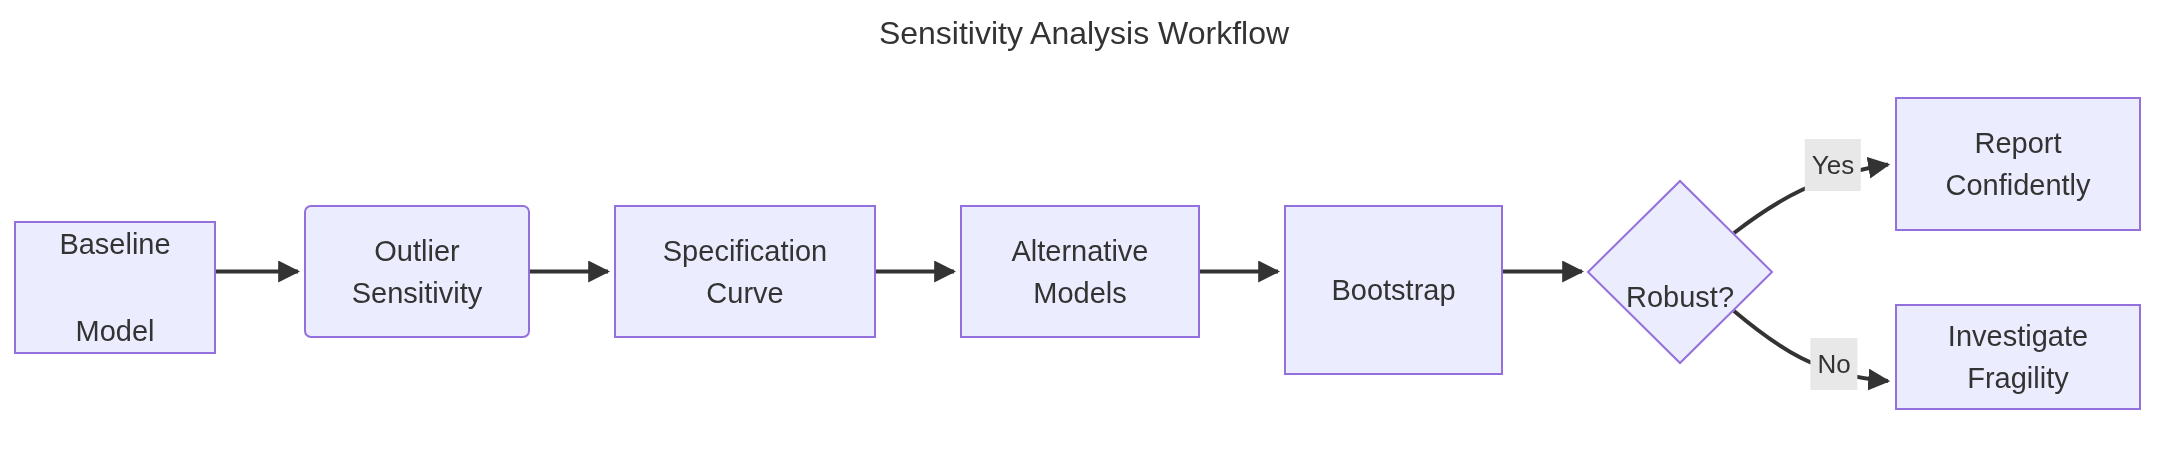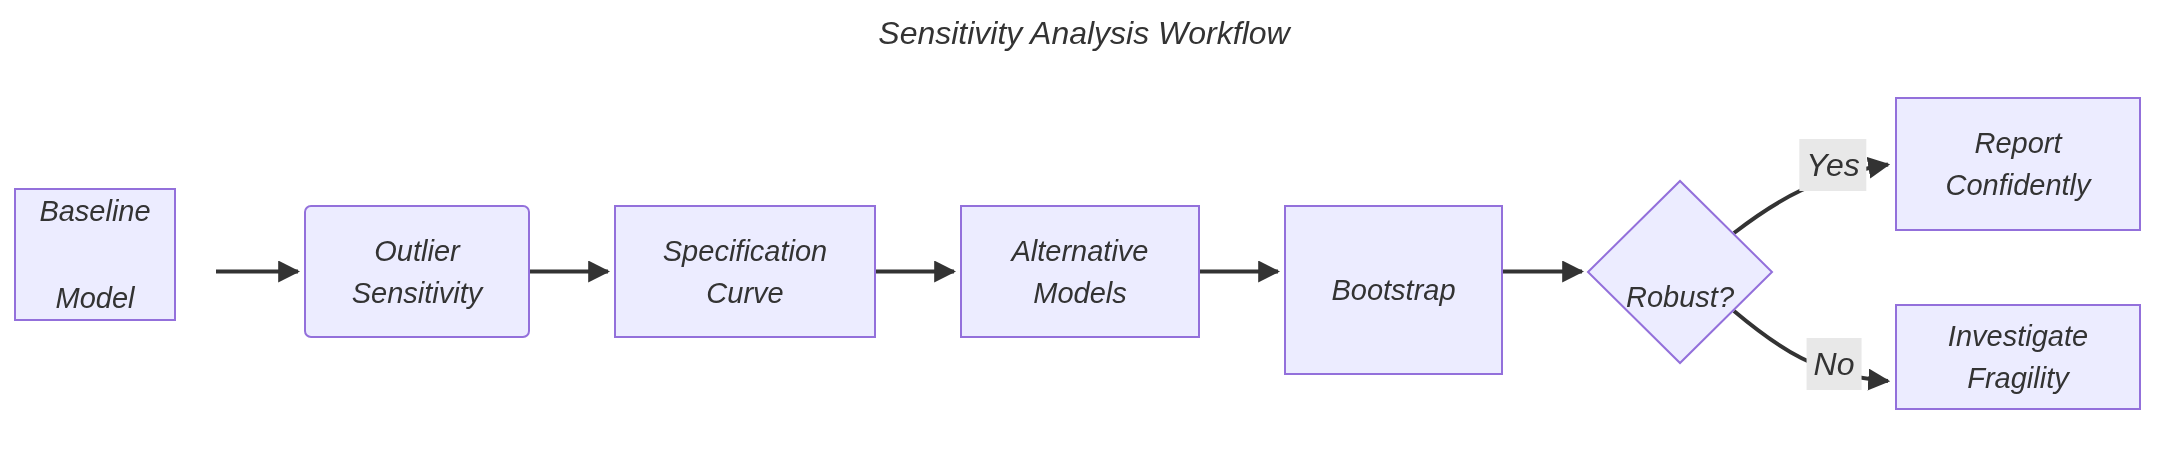--- a/index.html
+++ b/index.html
@@ -11,21 +11,20 @@
     --bg:#ffffff;
   }
   html,body{margin:0;padding:0;background:var(--bg);}
   .canvas{
     position:relative;
     width:2168px;height:468px;
     background:var(--bg);
     font-family:"Liberation Sans","DejaVu Sans",sans-serif;
     color:var(--text);
     overflow:hidden;
-    font-style:italic;
   }
   .diagram-title{
     position:absolute;left:0;right:0;top:14px;
     text-align:center;
     font-size:32px;line-height:38px;
     color:var(--text);
   }
   .edges{position:absolute;left:0;top:0;}
   .edge-path{stroke:var(--edge);stroke-width:4;fill:none;}
   .node-shape{fill:var(--node-fill);stroke:var(--node-border);stroke-width:2;}
@@ -43,21 +42,21 @@
   .decision-label{
     position:absolute;
     transform:translate(-50%,-50%);
     font-size:29px;line-height:36px;
     text-align:center;white-space:nowrap;
   }
   .edge-label{
     position:absolute;
     transform:translate(-50%,-50%);
     background:var(--label-bg);
-    font-size:32px;line-height:34px;
+    font-size:26px;line-height:34px;
     padding:9px 7px;
     text-align:center;white-space:nowrap;
   }
 </style>
 </head>
 <body>
 
 <div class="canvas">
 
   <div class="diagram-title">Sensitivity Analysis Workflow</div>
@@ -74,21 +73,21 @@
     <path class="edge-path" d="M876 271.5 H954" marker-end="url(#arrowhead)"></path>
     <path class="edge-path" d="M1200 271.5 H1278" marker-end="url(#arrowhead)"></path>
     <path class="edge-path" d="M1503 271.5 H1582" marker-end="url(#arrowhead)"></path>
 
     <path class="edge-path" d="M1734 233 C1778 199 1818 176 1888 164.5" marker-end="url(#arrowhead)"></path>
     <path class="edge-path" d="M1734 311 C1778 348 1818 376 1888 381" marker-end="url(#arrowhead)"></path>
 
     <polygon class="node-shape" points="1588,272 1680,181 1772,272 1680,363"></polygon>
   </svg>
 
-  <div class="node" style="left:14px;top:188px;width:162px;height:133px;gap:45px;">
+  <div class="node" style="left:14px;top:221px;width:202px;height:133px;gap:45px;">
     <span class="node-line">Baseline</span>
     <span class="node-line">Model</span>
   </div>
 
   <div class="node" style="left:304px;top:205px;width:226px;height:133px;border-radius:7px;">
     <span class="node-line">Outlier</span>
     <span class="node-line">Sensitivity</span>
   </div>
 
   <div class="node" style="left:614px;top:205px;width:262px;height:133px;">

